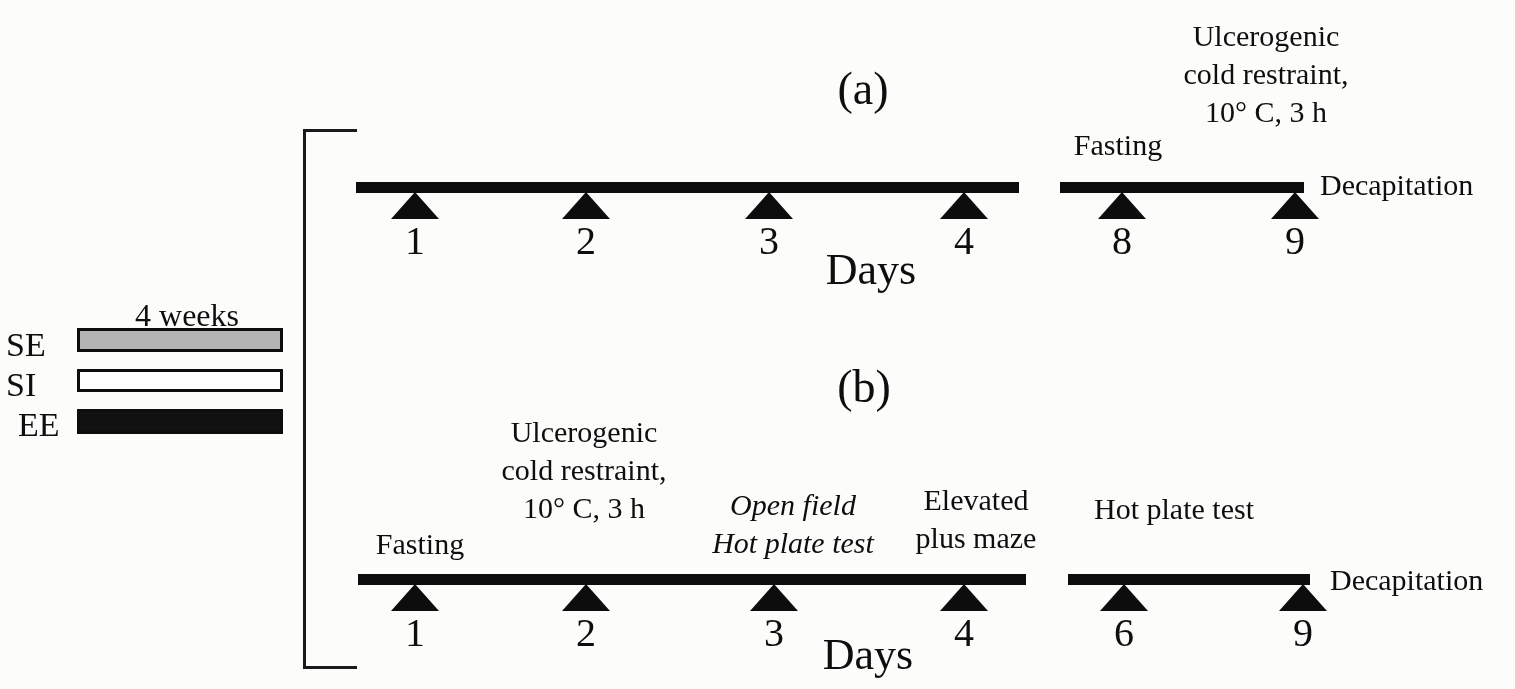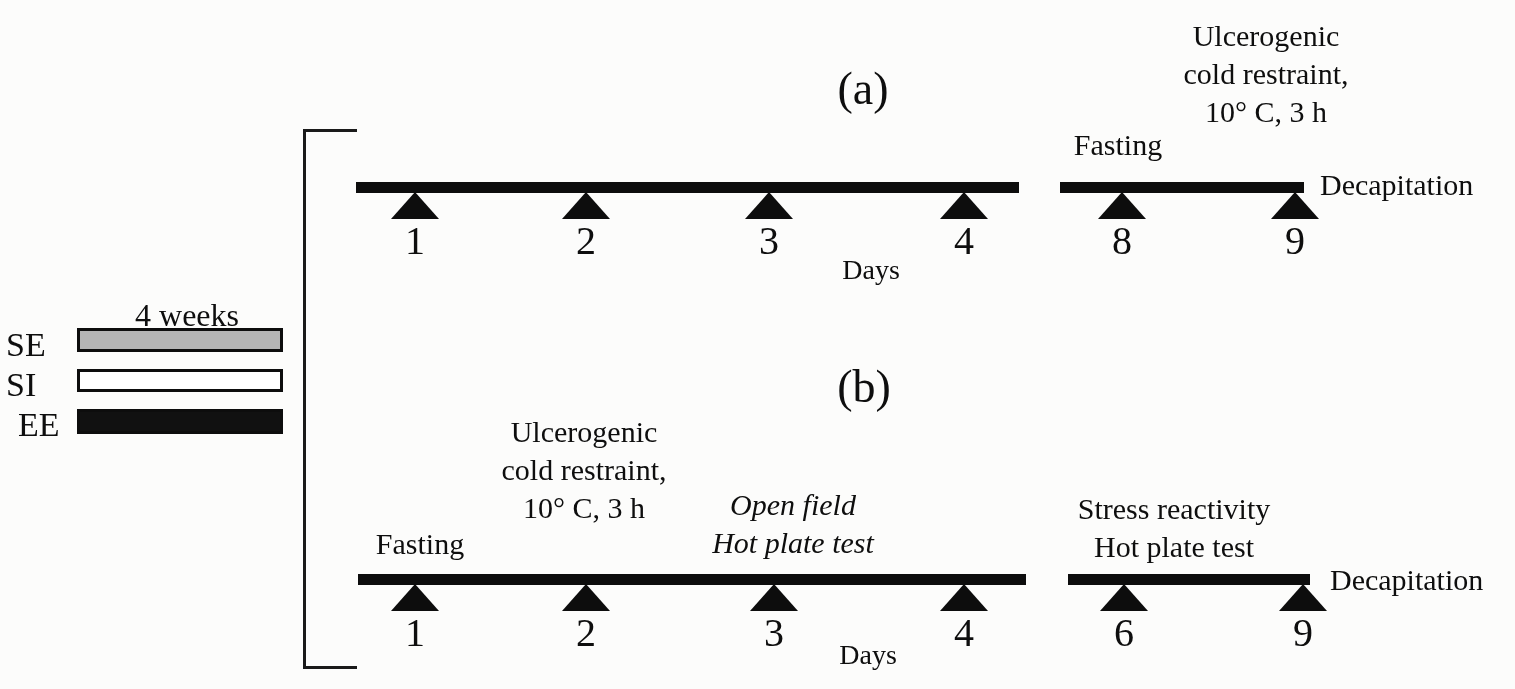--- a/index.html
+++ b/index.html
@@ -46,21 +46,21 @@
   .dnum{
     position:absolute;
     transform:translateX(-50%);
     font-size:40px;
     line-height:40px;
     text-align:center;
   }
   .days-label{
     position:absolute;
     transform:translateX(-50%);
-    font-size:28px;
+    font-size:44px;
     line-height:36px;
   }
   .decap{
     position:absolute;
     font-size:30px;
     line-height:32px;
     white-space:nowrap;
   }
   .legend-label{
     position:absolute;
@@ -130,22 +130,25 @@
   <div class="ann" style="left:584px;top:413px;">
     <div>Ulcerogenic</div>
     <div>cold restraint,</div>
     <div>10° C, 3 h</div>
   </div>
   <div class="ann" style="left:420px;top:525px;">Fasting</div>
   <div class="ann" style="left:793px;top:486px;font-style:italic;">
     <div>Open field</div>
     <div>Hot plate test</div>
   </div>
+  <div class="ann" style="left:976px;top:481px;">
+    <div>Elevated</div>
+    <div>plus maze</div>
+  </div>
   <div class="ann" style="left:1174px;top:490px;">
-    <div>Stress reactivity</div>
     <div>Hot plate test</div>
   </div>
   <div class="decap" style="left:1330px;top:564px;">Decapitation</div>
 
   <div class="bar" style="left:358px;top:574px;width:668px;"></div>
   <div class="bar" style="left:1068px;top:574px;width:242px;"></div>
 
   <div class="tri" style="left:415px;top:584px;"></div>
   <div class="tri" style="left:586px;top:584px;"></div>
   <div class="tri" style="left:774px;top:584px;"></div>

